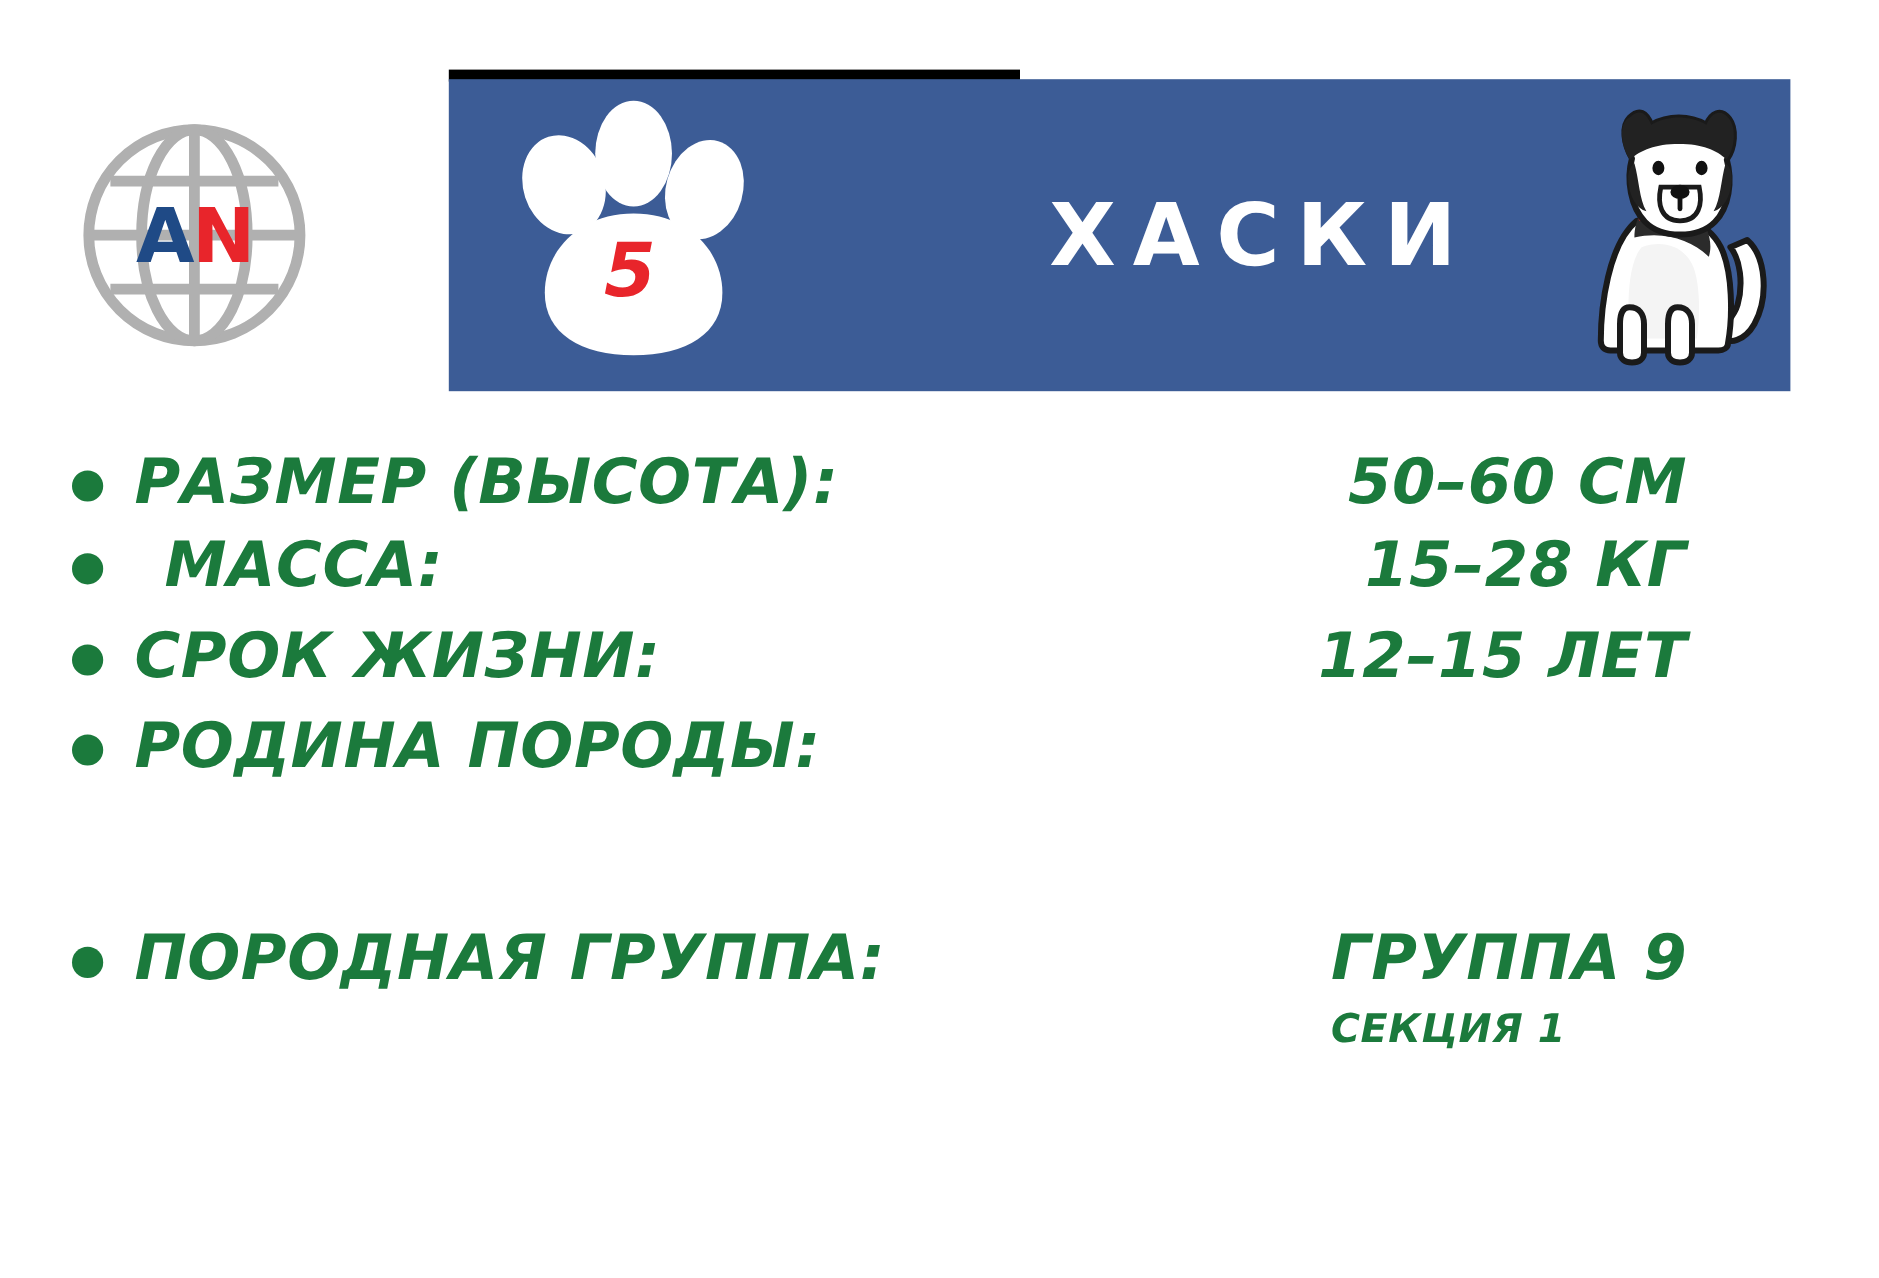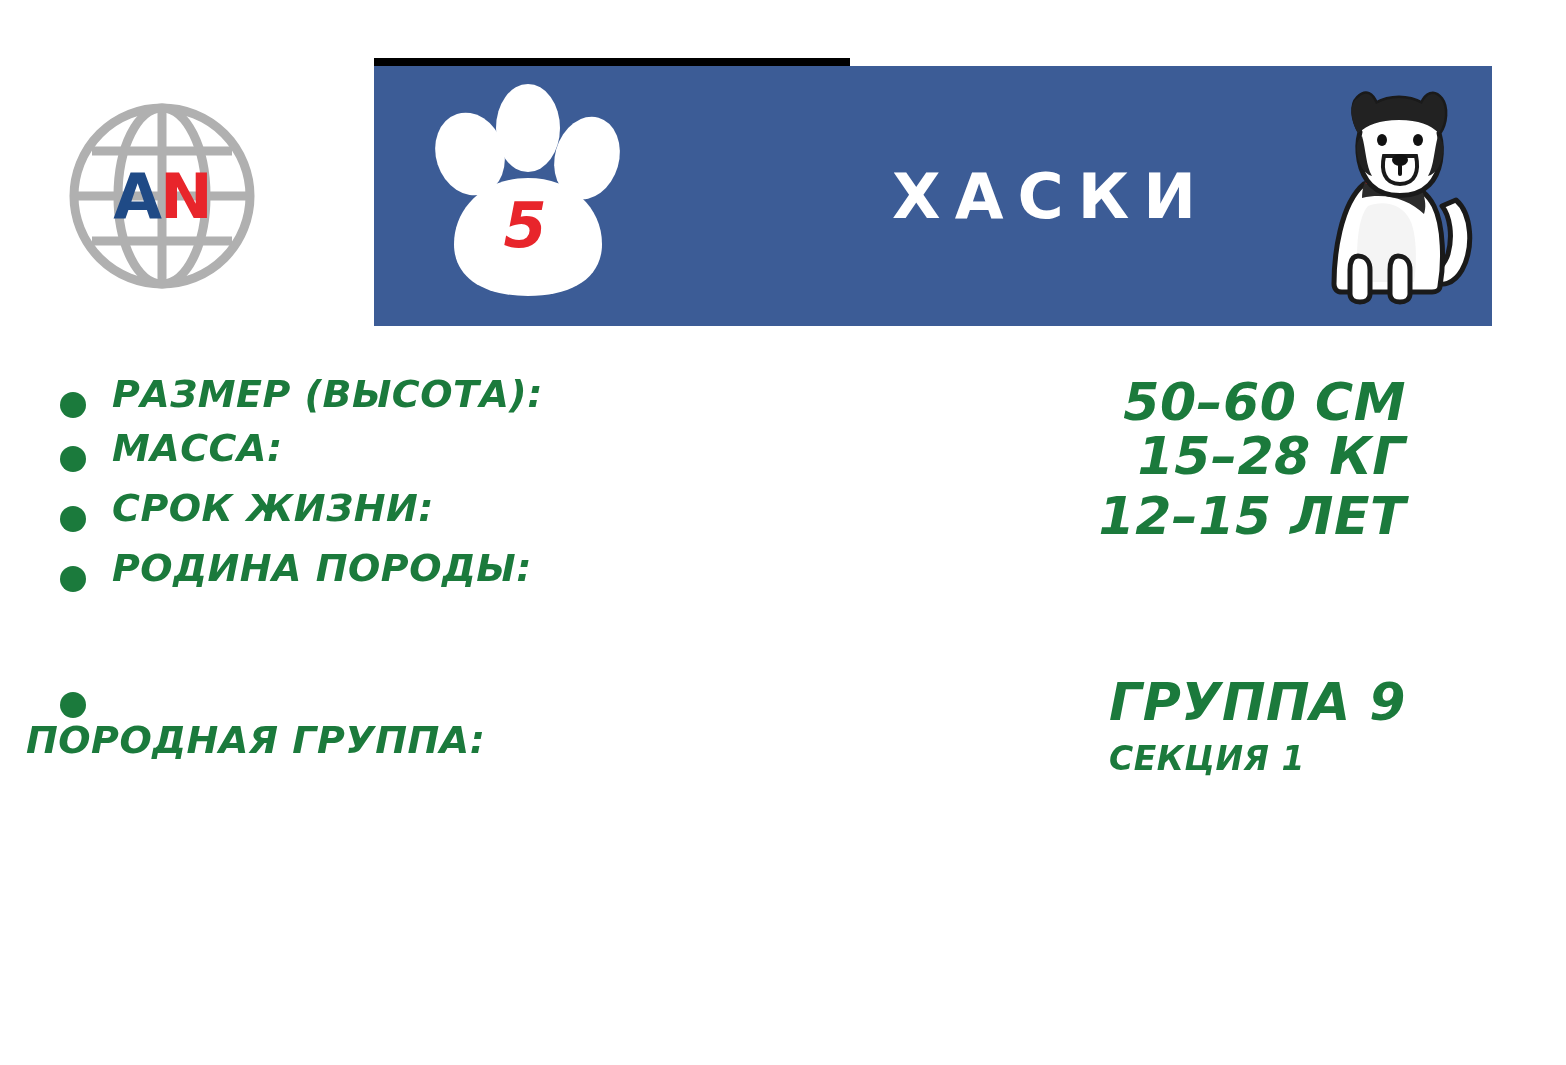--- a/index.html
+++ b/index.html
@@ -94,21 +94,21 @@
     left: 320px;
     top: 0;
     width: 700px;
     height: 260px;
     display: flex;
     align-items: center;
     justify-content: center;
     color: #ffffff;
     font-family: "DejaVu Sans", sans-serif;
     font-weight: bold;
-    font-size: 63px;
+    font-size: 72px;
     letter-spacing: 14px;
     text-indent: 14px;
     line-height: 1;
   }
 
   .dog-art {
     position: absolute;
     right: 16px;
     top: 14px;
     width: 170px;
@@ -136,21 +136,21 @@
     background: #1b7a3c;
     margin-left: 60px;
     margin-top: 20px;
   }
   .spec-label {
     flex: 0 0 auto;
     margin-left: 26px;
     color: #1b7a3c;
     font-family: "DejaVu Sans", sans-serif;
     font-weight: bold;
-    font-size: 38px;
+    font-size: 52px;
     font-style: italic;
     line-height: 1.18;
     letter-spacing: 0.5px;
     white-space: nowrap;
   }
   .spec-value-wrap {
     position: absolute;
     right: 160px;
     top: 0;
     text-align: left;
@@ -170,24 +170,24 @@
     font-family: "DejaVu Sans", sans-serif;
     font-weight: bold;
     font-size: 33px;
     font-style: italic;
     line-height: 1.2;
     letter-spacing: 0.5px;
     white-space: nowrap;
     margin-top: 6px;
   }
   .row-size   { margin-top: 0px; }
-  .row-mass   { margin-top: 2px; }
+  .row-mass   { margin-top: 2px; gap: 25px; }
   .row-life   { margin-top: 14px; }
   .row-origin { margin-top: 14px; }
-  .row-group  { margin-top: 80px; flex-direction: column; }
+  .row-group  { margin-top: 116px; }
 </style>
 </head>
 <body>
 
 <div class="logo">
   <svg width="200" height="200" viewBox="0 0 200 200">
     <g stroke="#b0b0b0" stroke-width="9" fill="none">
       <circle cx="100" cy="100" r="88"></circle>
       <ellipse cx="100" cy="100" rx="44" ry="88"></ellipse>
       <line x1="12" y1="100" x2="188" y2="100"></line>

